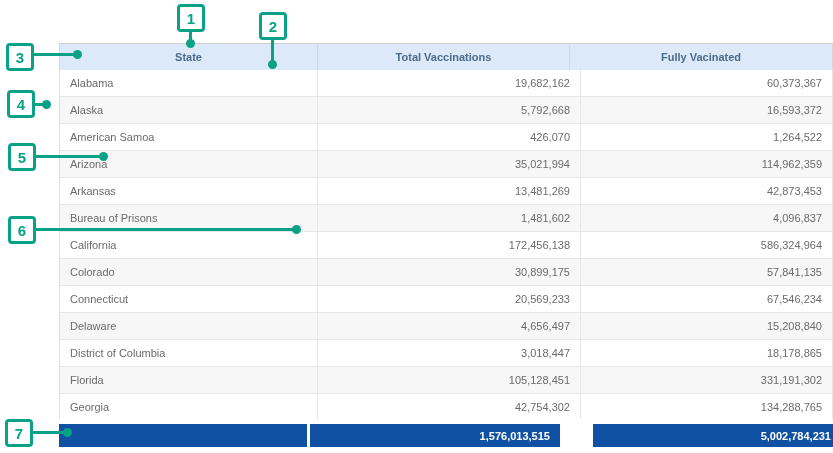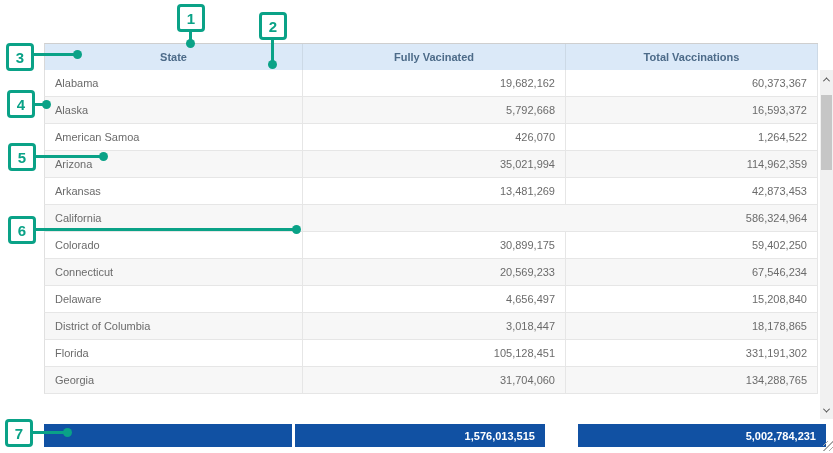--- a/index.html
+++ b/index.html
@@ -8,21 +8,21 @@
     --header-blue:#dbe9f8;
     --header-text:#4d6b89;
     --body-text:#6b6b6b;
     --grid-line:#e6e6e6;
   }
   *{margin:0;padding:0;box-sizing:border-box;}
   body{background:#ffffff;font-family:"Liberation Sans", sans-serif;}
   .canvas{position:relative;width:833px;height:453px;background:#fff;overflow:hidden;}
 
   
-  .widget{position:absolute;left:44px;top:42px;width:741px;height:405px;}
+  .widget{position:absolute;left:59px;top:42px;width:741px;height:405px;}
   .header-row{position:absolute;left:0;top:1px;width:774px;height:27px;display:flex;
     background:var(--header-blue);border-top:1px solid #cfcfcf;border-left:1px solid #d8d8d8;}
   .hcell{font-size:11px;font-weight:700;color:var(--header-text);display:flex;
     align-items:center;justify-content:center;border-right:1px solid #ccd9e6;height:100%;}
   .c-state{width:258px;}
   .c-fully{width:263px;}
   .c-total{flex:1;}
 
   .table-body{position:absolute;left:0;top:28px;width:774px;height:349px;overflow:hidden;}
   .row{display:flex;height:27px;background:#fff;border-bottom:1px solid var(--grid-line);
@@ -72,22 +72,22 @@
 </style>
 </head>
 <body>
 
 <div class="canvas">
 
   <div class="widget">
 
     <div class="header-row">
       <div class="hcell c-state">State</div>
+      <div class="hcell c-total">Total Vaccinations</div>
       <div class="hcell c-fully">Fully Vacinated</div>
-      <div class="hcell c-total">Total Vaccinations</div>
     </div>
 
     <div class="table-body">
       <div class="row">
         <div class="cell c-state">Alabama</div>
         <div class="cell c-fully num">19,682,162</div>
         <div class="cell c-total num">60,373,367</div>
       </div>
       <div class="row">
         <div class="cell c-state">Alaska</div>
@@ -103,27 +103,33 @@
         <div class="cell c-state">Arizona</div>
         <div class="cell c-fully num">35,021,994</div>
         <div class="cell c-total num">114,962,359</div>
       </div>
       <div class="row">
         <div class="cell c-state">Arkansas</div>
         <div class="cell c-fully num">13,481,269</div>
         <div class="cell c-total num">42,873,453</div>
       </div>
       <div class="row">
+        <div class="cell c-state">Bureau of Prisons</div>
+        <div class="cell c-fully num">1,481,602</div>
+        <div class="cell c-total num">4,096,837</div>
+      </div>
+      <div class="row">
         <div class="cell c-state">California</div>
+        <div class="cell c-fully num">172,456,138</div>
         <div class="cell c-total num">586,324,964</div>
       </div>
       <div class="row">
         <div class="cell c-state">Colorado</div>
         <div class="cell c-fully num">30,899,175</div>
-        <div class="cell c-total num">59,402,250</div>
+        <div class="cell c-total num">57,841,135</div>
       </div>
       <div class="row">
         <div class="cell c-state">Connecticut</div>
         <div class="cell c-fully num">20,569,233</div>
         <div class="cell c-total num">67,546,234</div>
       </div>
       <div class="row">
         <div class="cell c-state">Delaware</div>
         <div class="cell c-fully num">4,656,497</div>
         <div class="cell c-total num">15,208,840</div>
@@ -133,21 +139,21 @@
         <div class="cell c-fully num">3,018,447</div>
         <div class="cell c-total num">18,178,865</div>
       </div>
       <div class="row">
         <div class="cell c-state">Florida</div>
         <div class="cell c-fully num">105,128,451</div>
         <div class="cell c-total num">331,191,302</div>
       </div>
       <div class="row">
         <div class="cell c-state">Georgia</div>
-        <div class="cell c-fully num">31,704,060</div>
+        <div class="cell c-fully num">42,754,302</div>
         <div class="cell c-total num">134,288,765</div>
       </div>
     </div>
 
     <div class="scrollbar">
       <div class="sb-btn up">
         <span class="chev up"></span>
       </div>
       <div class="sb-thumb"></div>
       <div class="sb-btn down">

